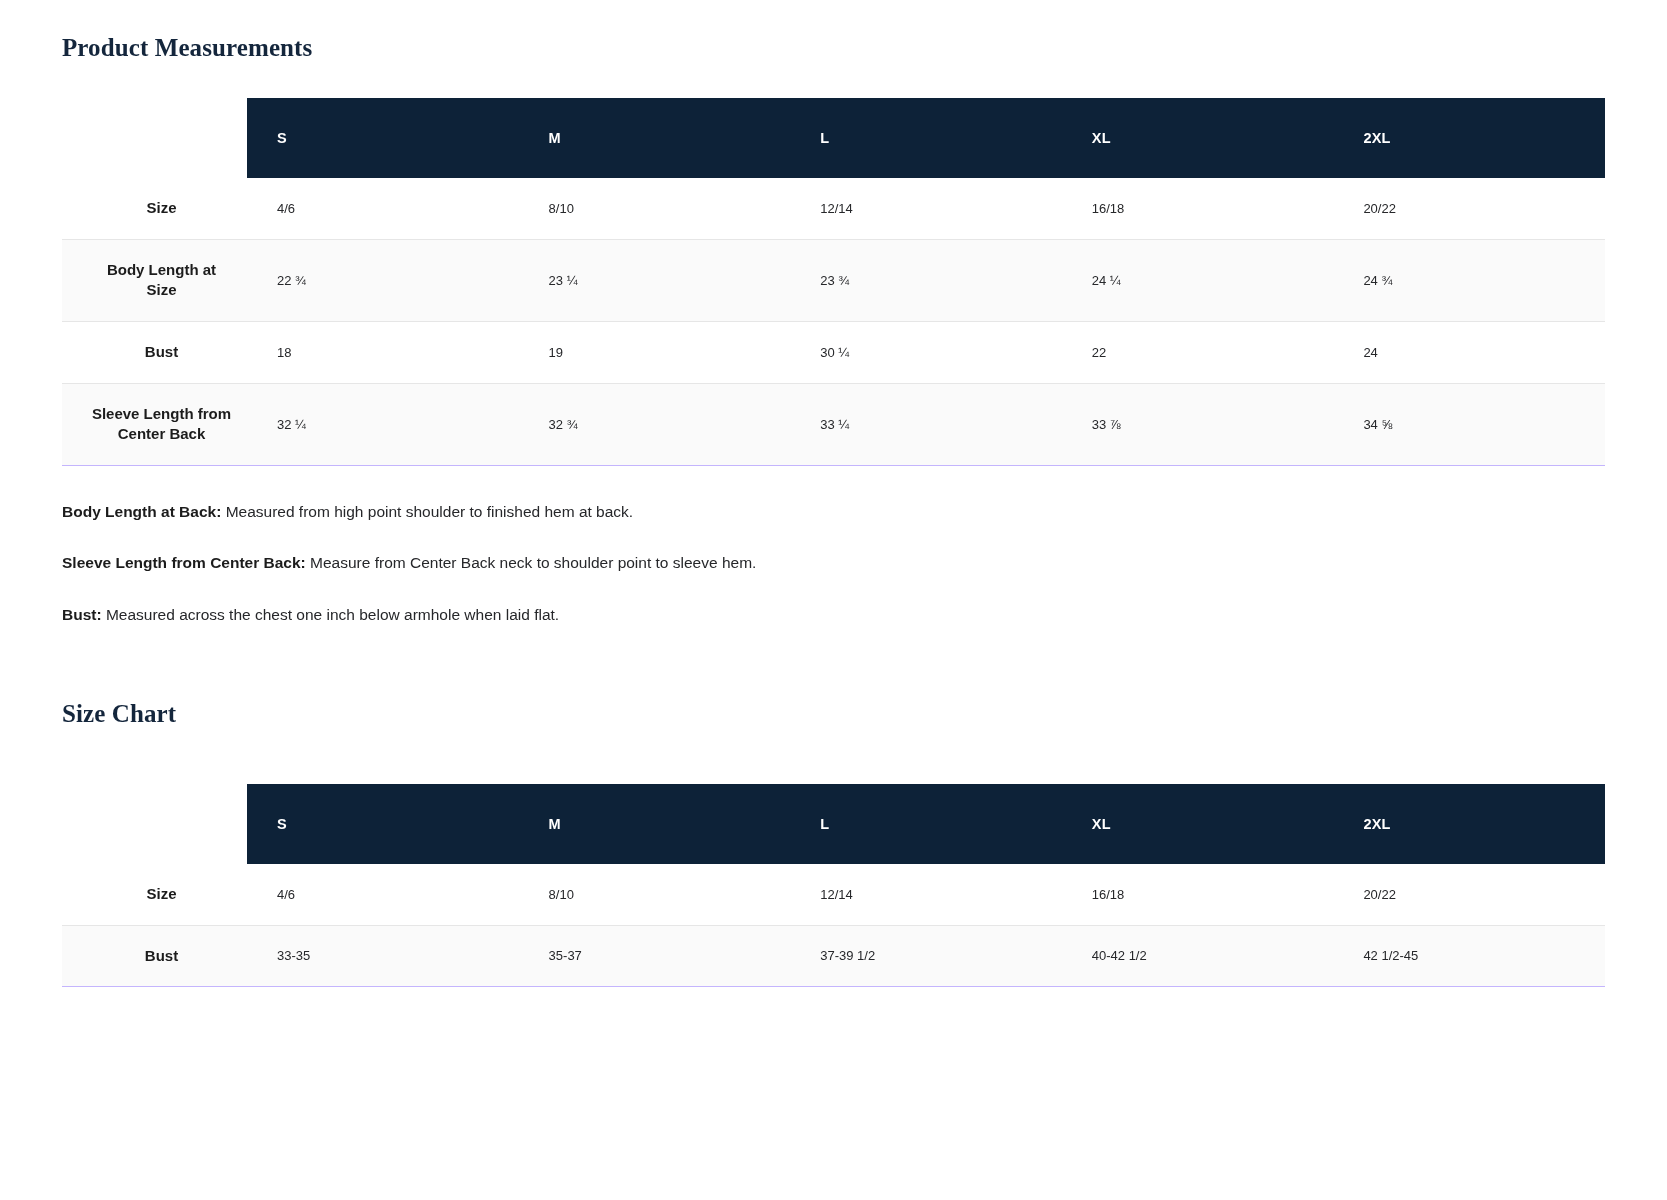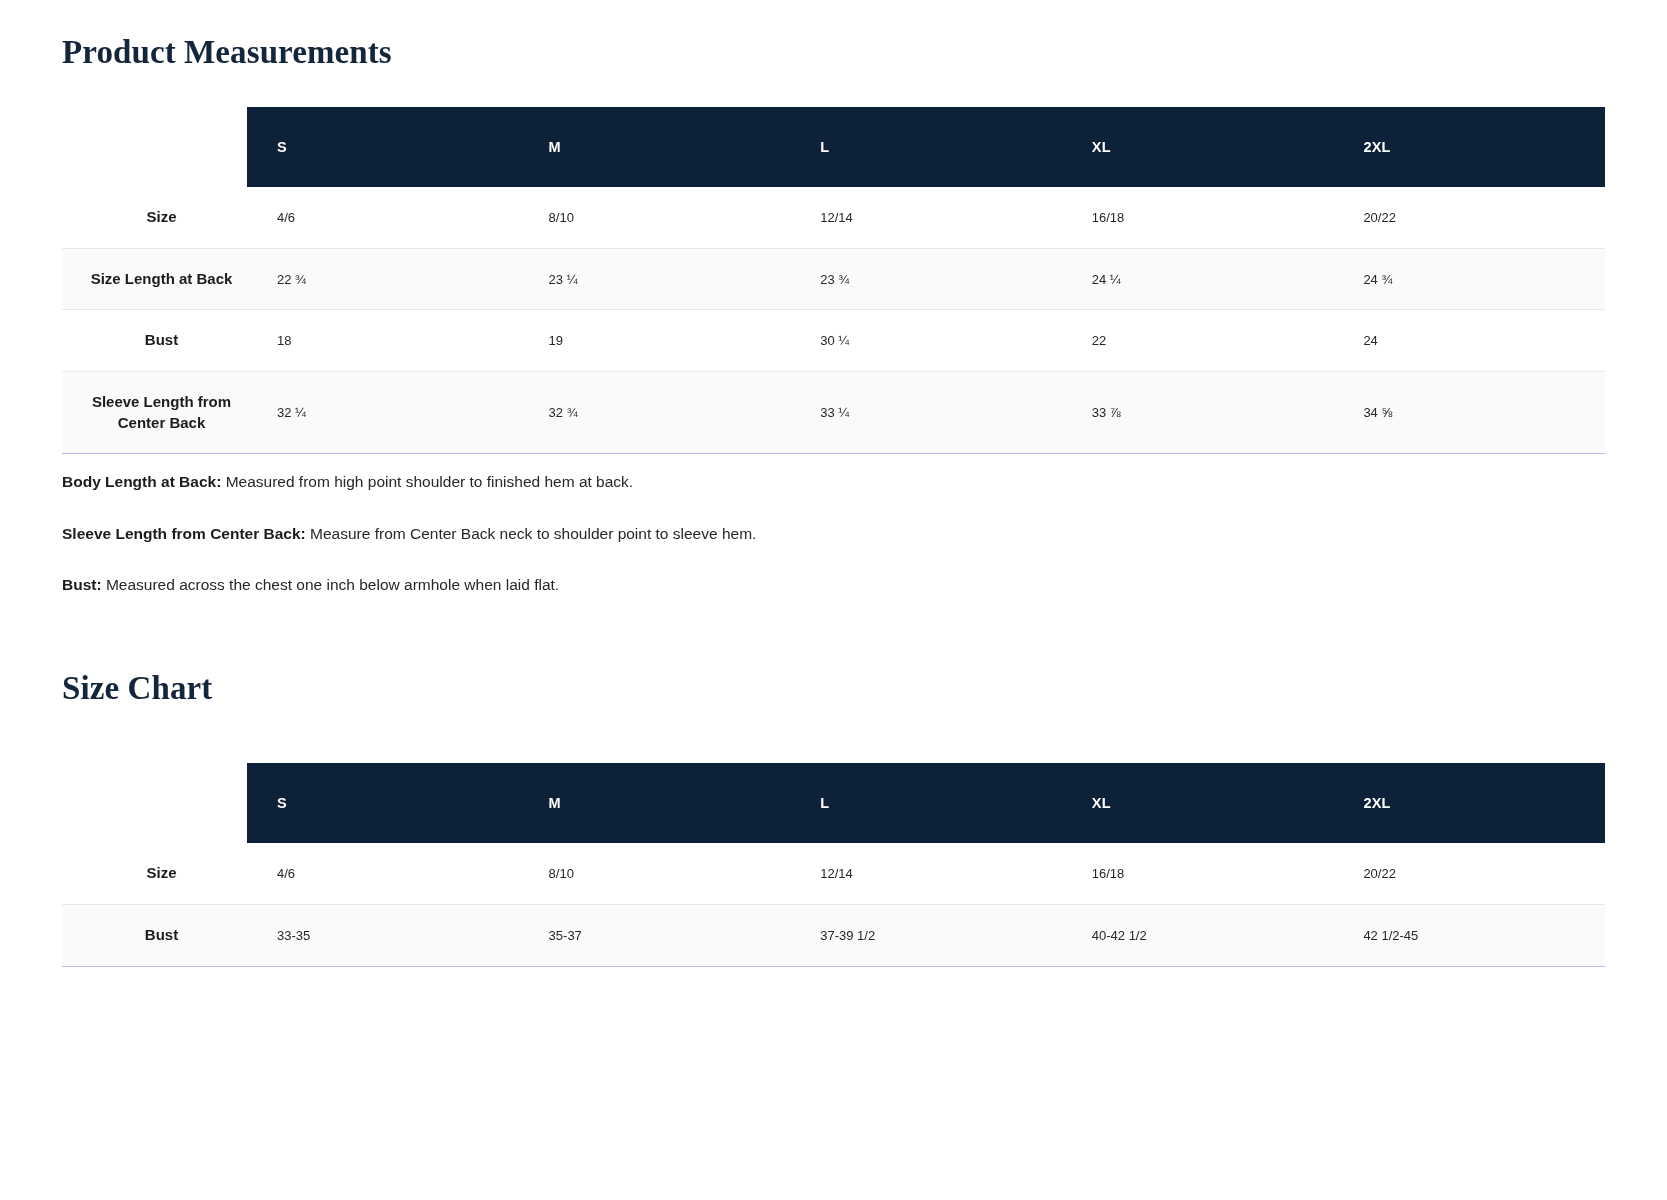--- a/index.html
+++ b/index.html
@@ -13,21 +13,21 @@
     font-family: "Liberation Sans", sans-serif;
     color: #1c1c1c;
     -webkit-font-smoothing: antialiased;
   }
   .page {
     padding: 34px 62px 20px 62px;
     box-sizing: border-box;
   }
   h1.section-title {
     font-family: "Liberation Serif", serif;
-    font-size: 33px;
+    font-size: 25px;
     font-weight: 700;
     letter-spacing: 0.1px;
     color: #14263c;
     margin: 0 0 36px 0;
   }
   h1.section-title.second {
     margin-top: 74px;
     margin-bottom: 56px;
   }
   table.measure {
@@ -71,21 +71,21 @@
   table.measure tbody tr.alt td {
     background: #fafafa;
   }
   table.measure tbody tr {
     border-bottom: 1px solid #e6e6e6;
   }
   table.measure tbody tr:last-child {
     border-bottom: 1px solid #c4b5fd;
   }
   .notes {
-    margin-top: 16px;
+    margin-top: 34px;
   }
   .note {
     font-size: 15.5px;
     line-height: 1.5;
     color: #26272a;
     margin: 0 0 28px 0;
   }
   .note:last-child { margin-bottom: 0; }
   .note b {
     font-weight: 700;
@@ -123,21 +123,21 @@
       <tbody>
         <tr>
           <th>Size</th>
           <td>4/6</td>
           <td>8/10</td>
           <td>12/14</td>
           <td>16/18</td>
           <td>20/22</td>
         </tr>
         <tr class="alt">
-          <th>Size Length at Back</th>
+          <th>Body Length at Size</th>
           <td>22 ¾</td>
           <td>23 ¼</td>
           <td>23 ¾</td>
           <td>24 ¼</td>
           <td>24 ¾</td>
         </tr>
         <tr>
           <th>Bust</th>
           <td>18</td>
           <td>19</td>

